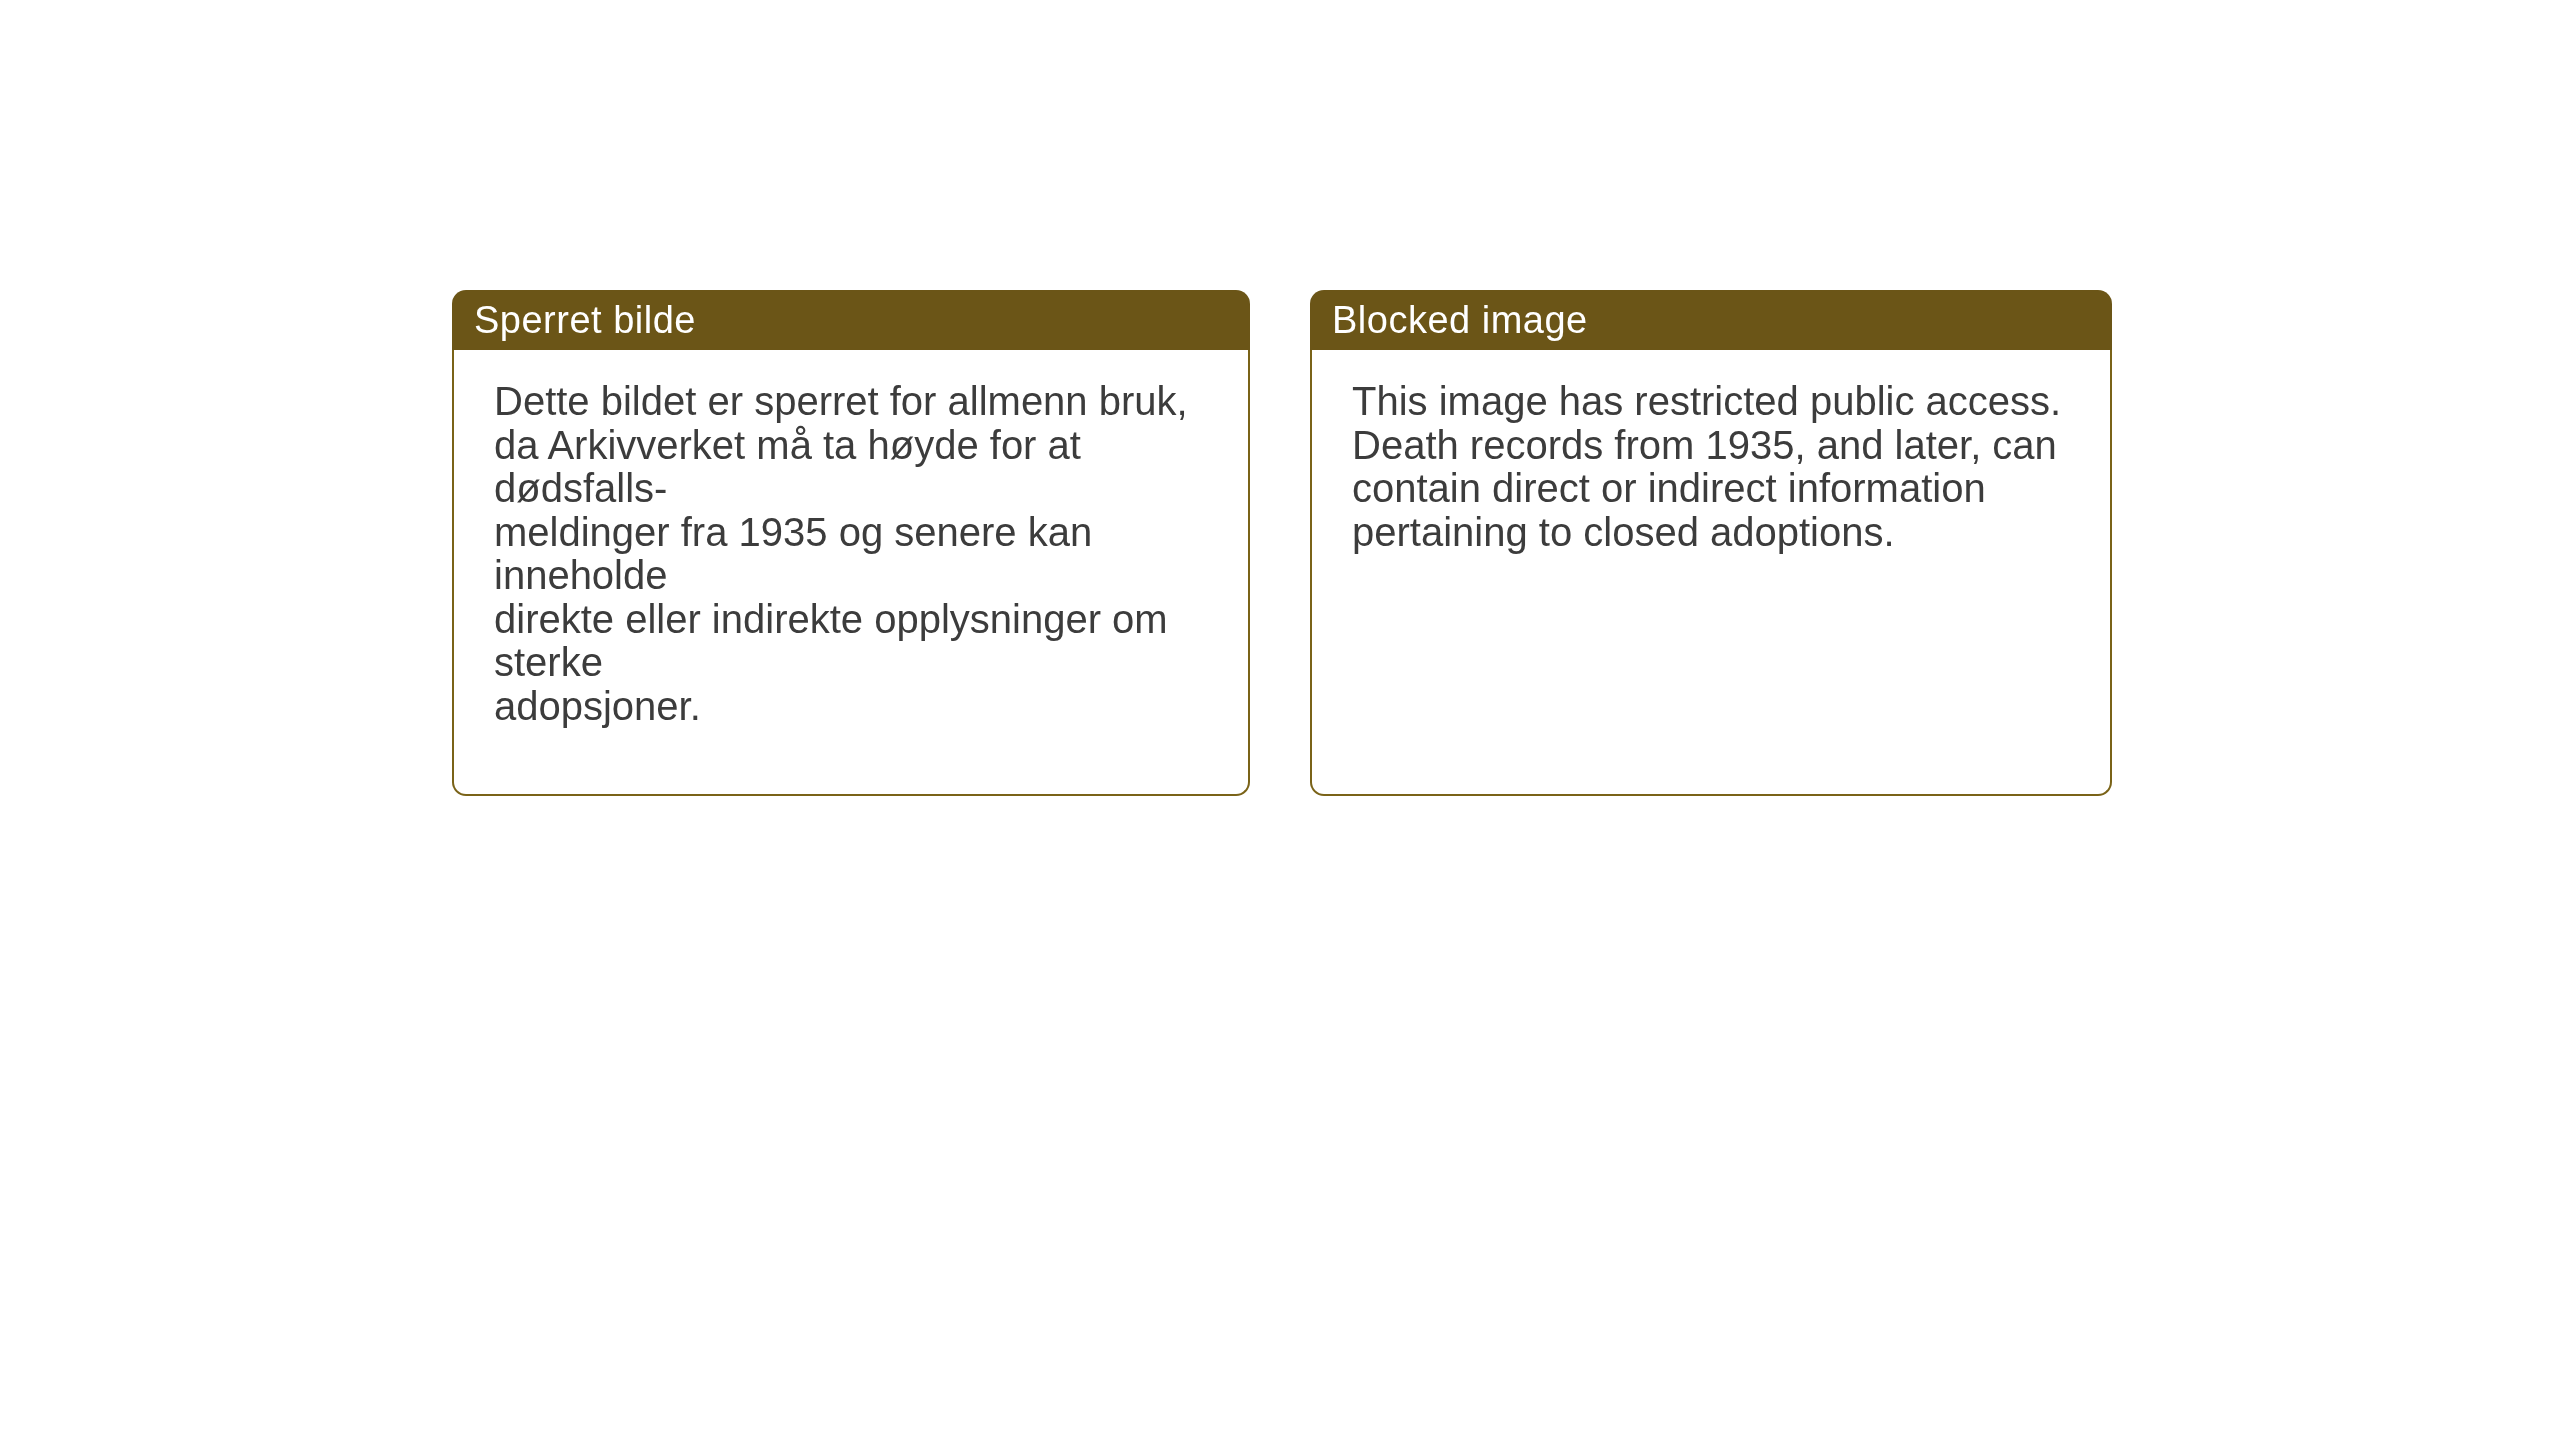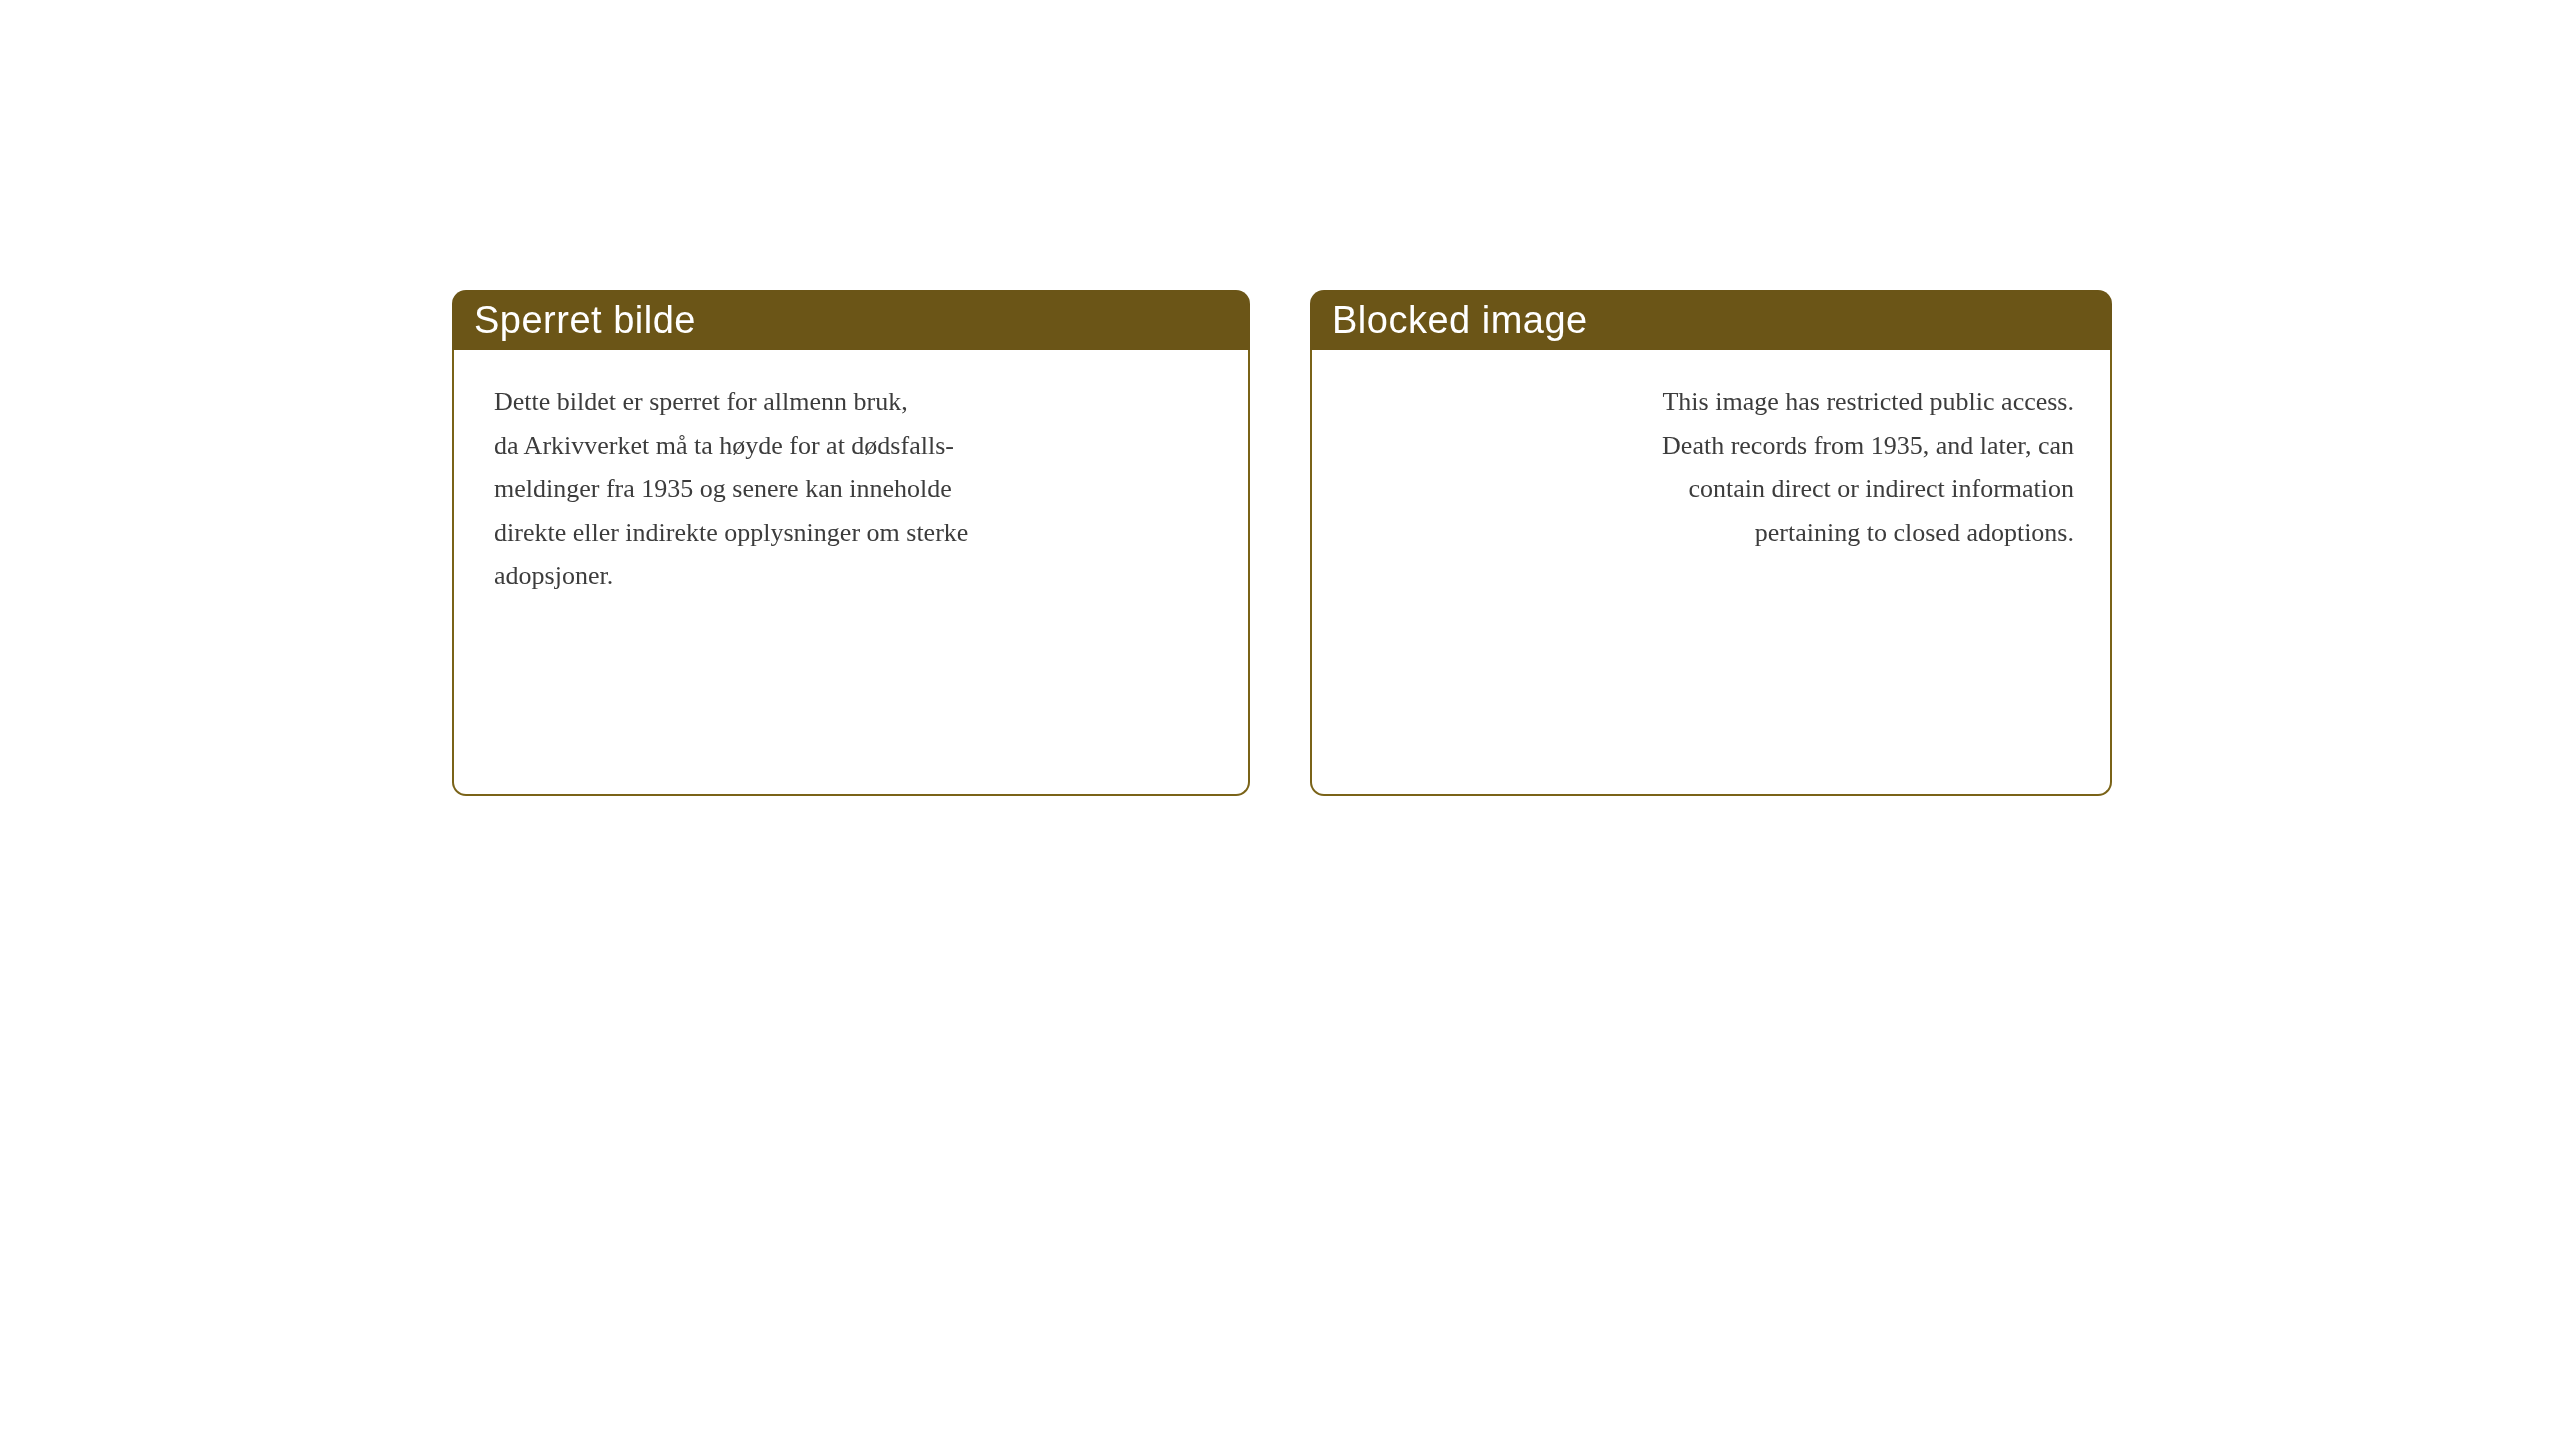--- a/index.html
+++ b/index.html
@@ -16,21 +16,21 @@
     height: 1440px;
     background: var(--page-bg, #ffffff);
   }
   .notice-card {
     position: absolute;
     top: 242px;
     height: 506px;
     border-radius: 14px;
   }
   .notice-card.left  { left: 452px;  width: 798px; }
-  .notice-card.right { left: 1310px; width: 802px; text-align: right; }
+  .notice-card.right { left: 1310px; width: 802px; }
   .card-header {
     height: 60px;
     background: var(--header-bg, #6B5517);
     border-radius: 14px 14px 0 0;
     display: flex;
     align-items: center;
     padding: 0 22px;
     margin-top: 48px;
   }
   .card-title {
@@ -44,25 +44,24 @@
     height: 446px;
     background: #ffffff;
     border: 2px solid var(--card-border, #7A6318);
     border-top: none;
     border-radius: 0 0 14px 14px;
     padding: 30px 36px 0 40px;
     overflow: hidden;
   }
   .card-body p {
     color: var(--body-text, #3C3C3C);
-    font-size: 26px;
+    font-size: 40px;
     line-height: 43.5px;
     white-space: pre-line;
     margin: 0 0 43px 0;
-    font-family: Liberation Serif, serif;
   }
 </style>
 </head>
 <body>
 
 <div class="canvas">
 
   <section class="notice-card left">
     <header class="card-header">
       <span class="card-title">Sperret bilde</span>

